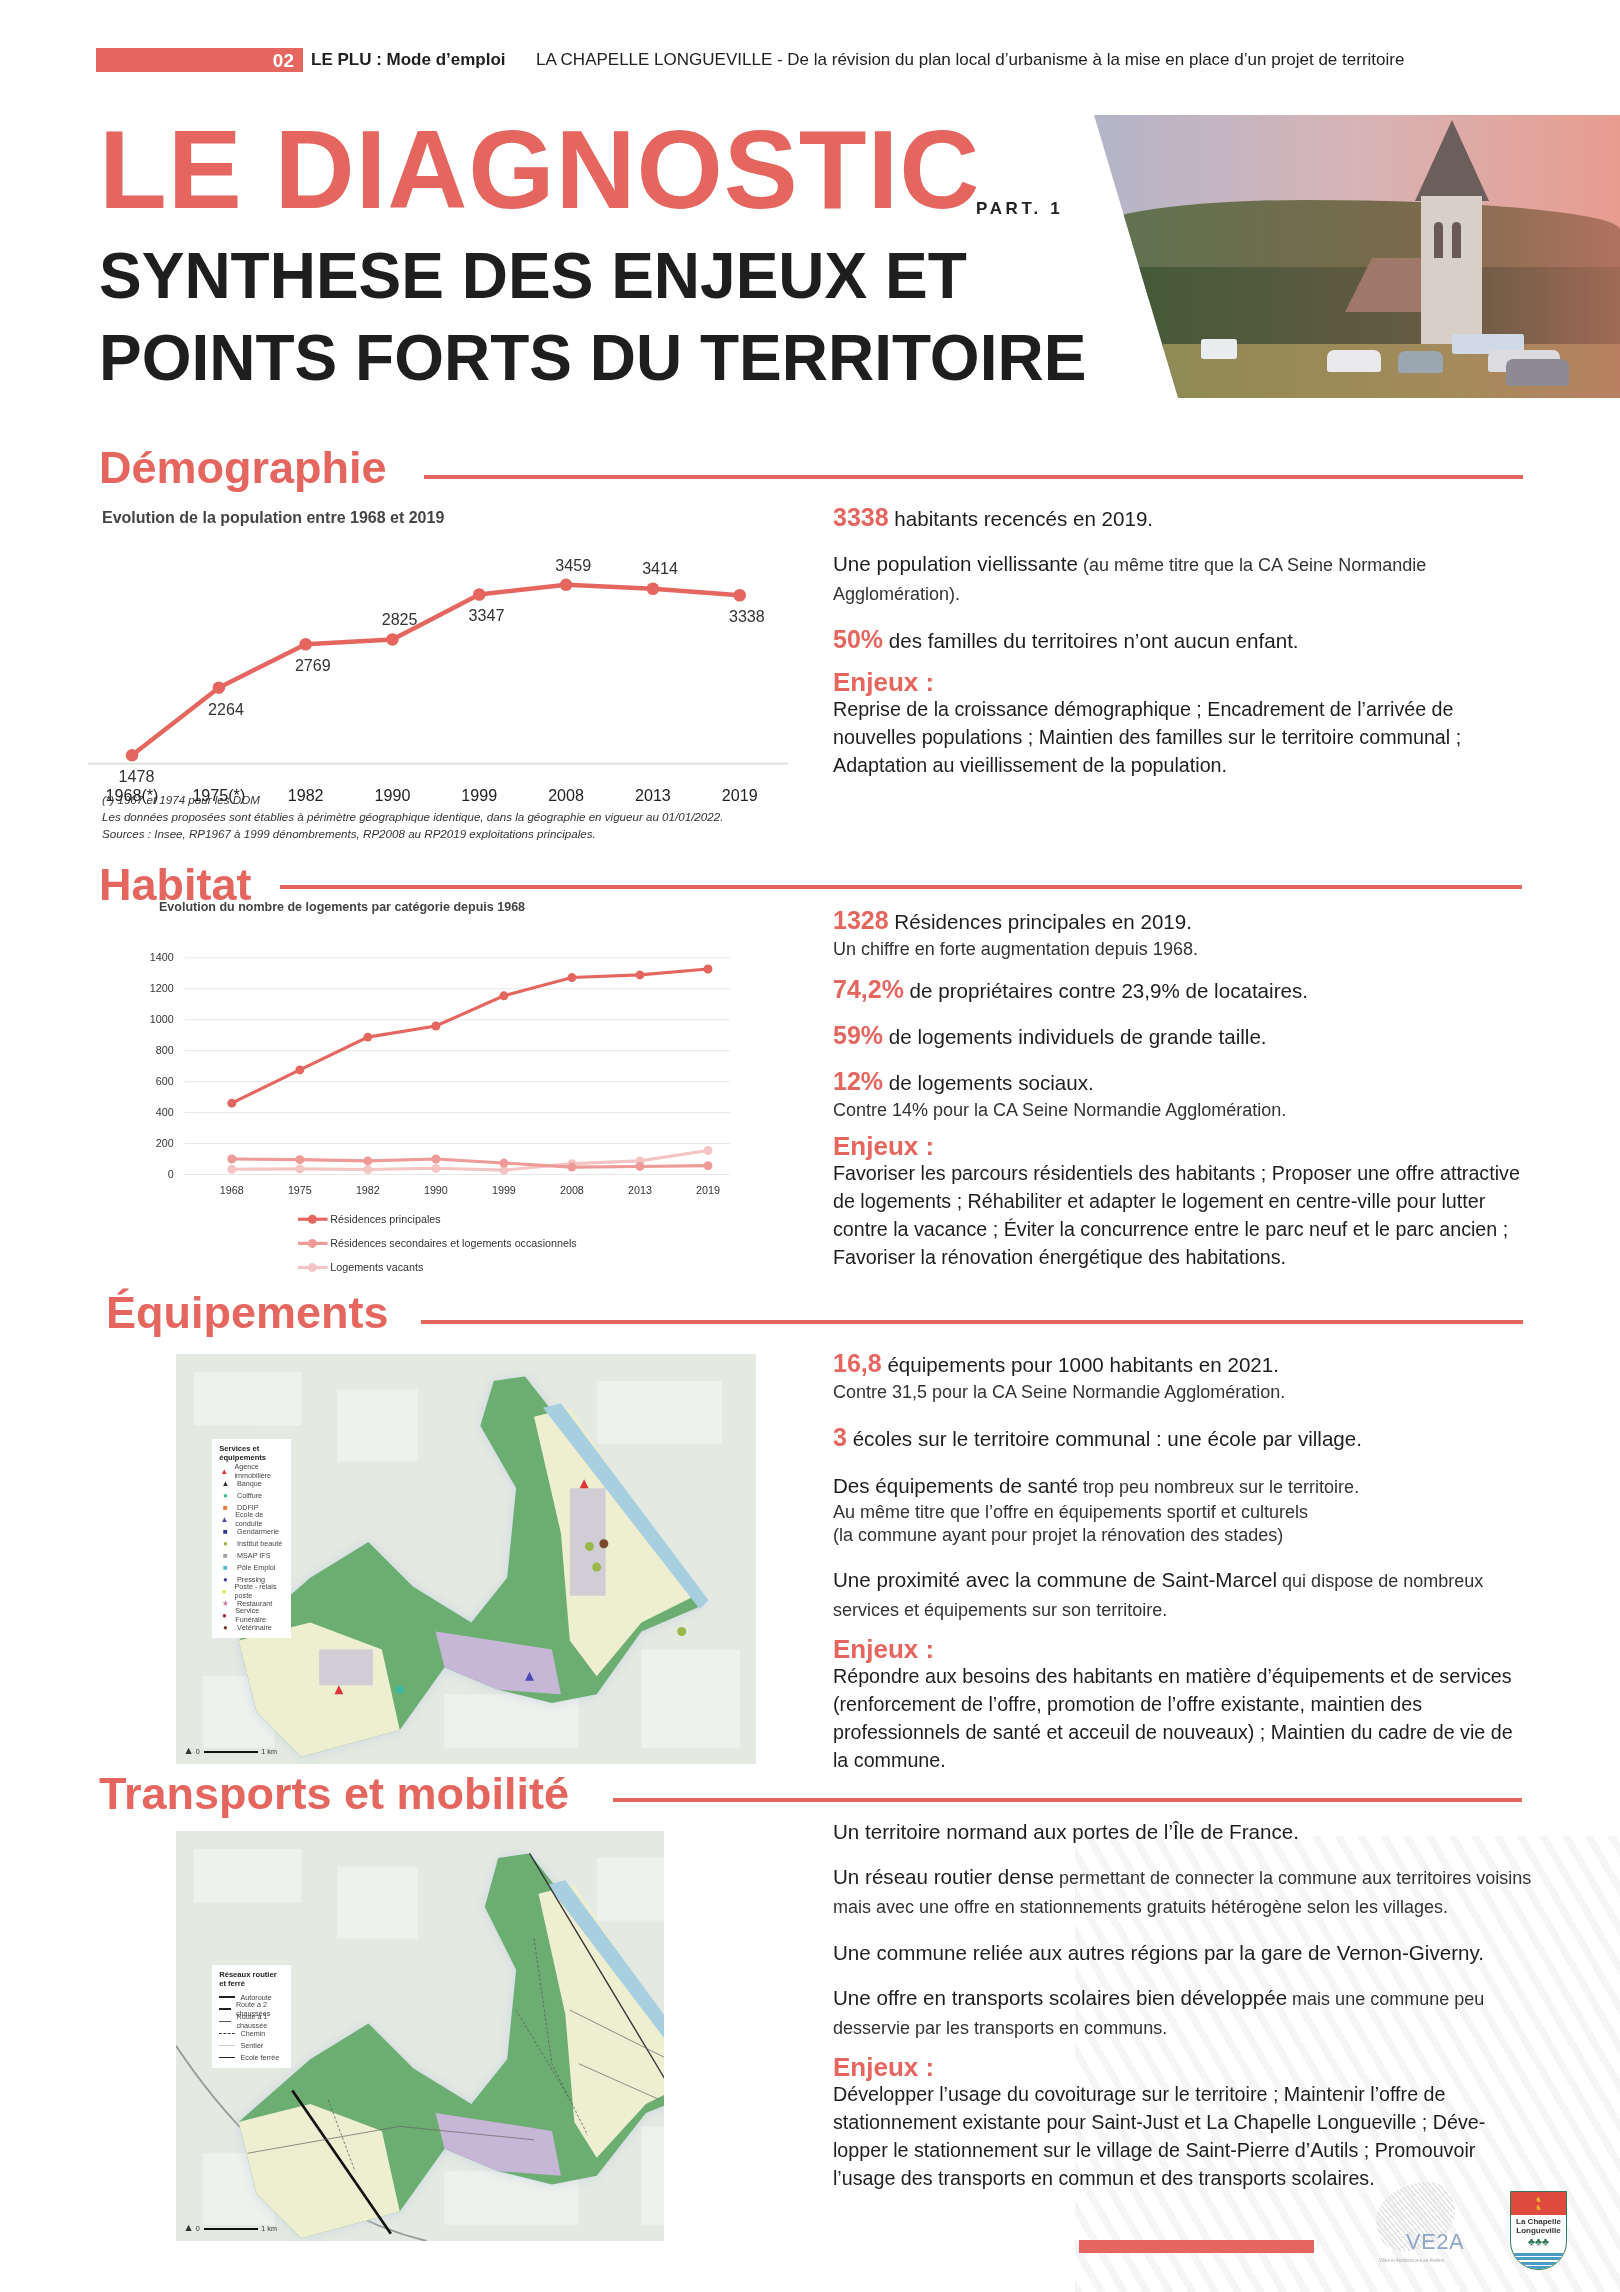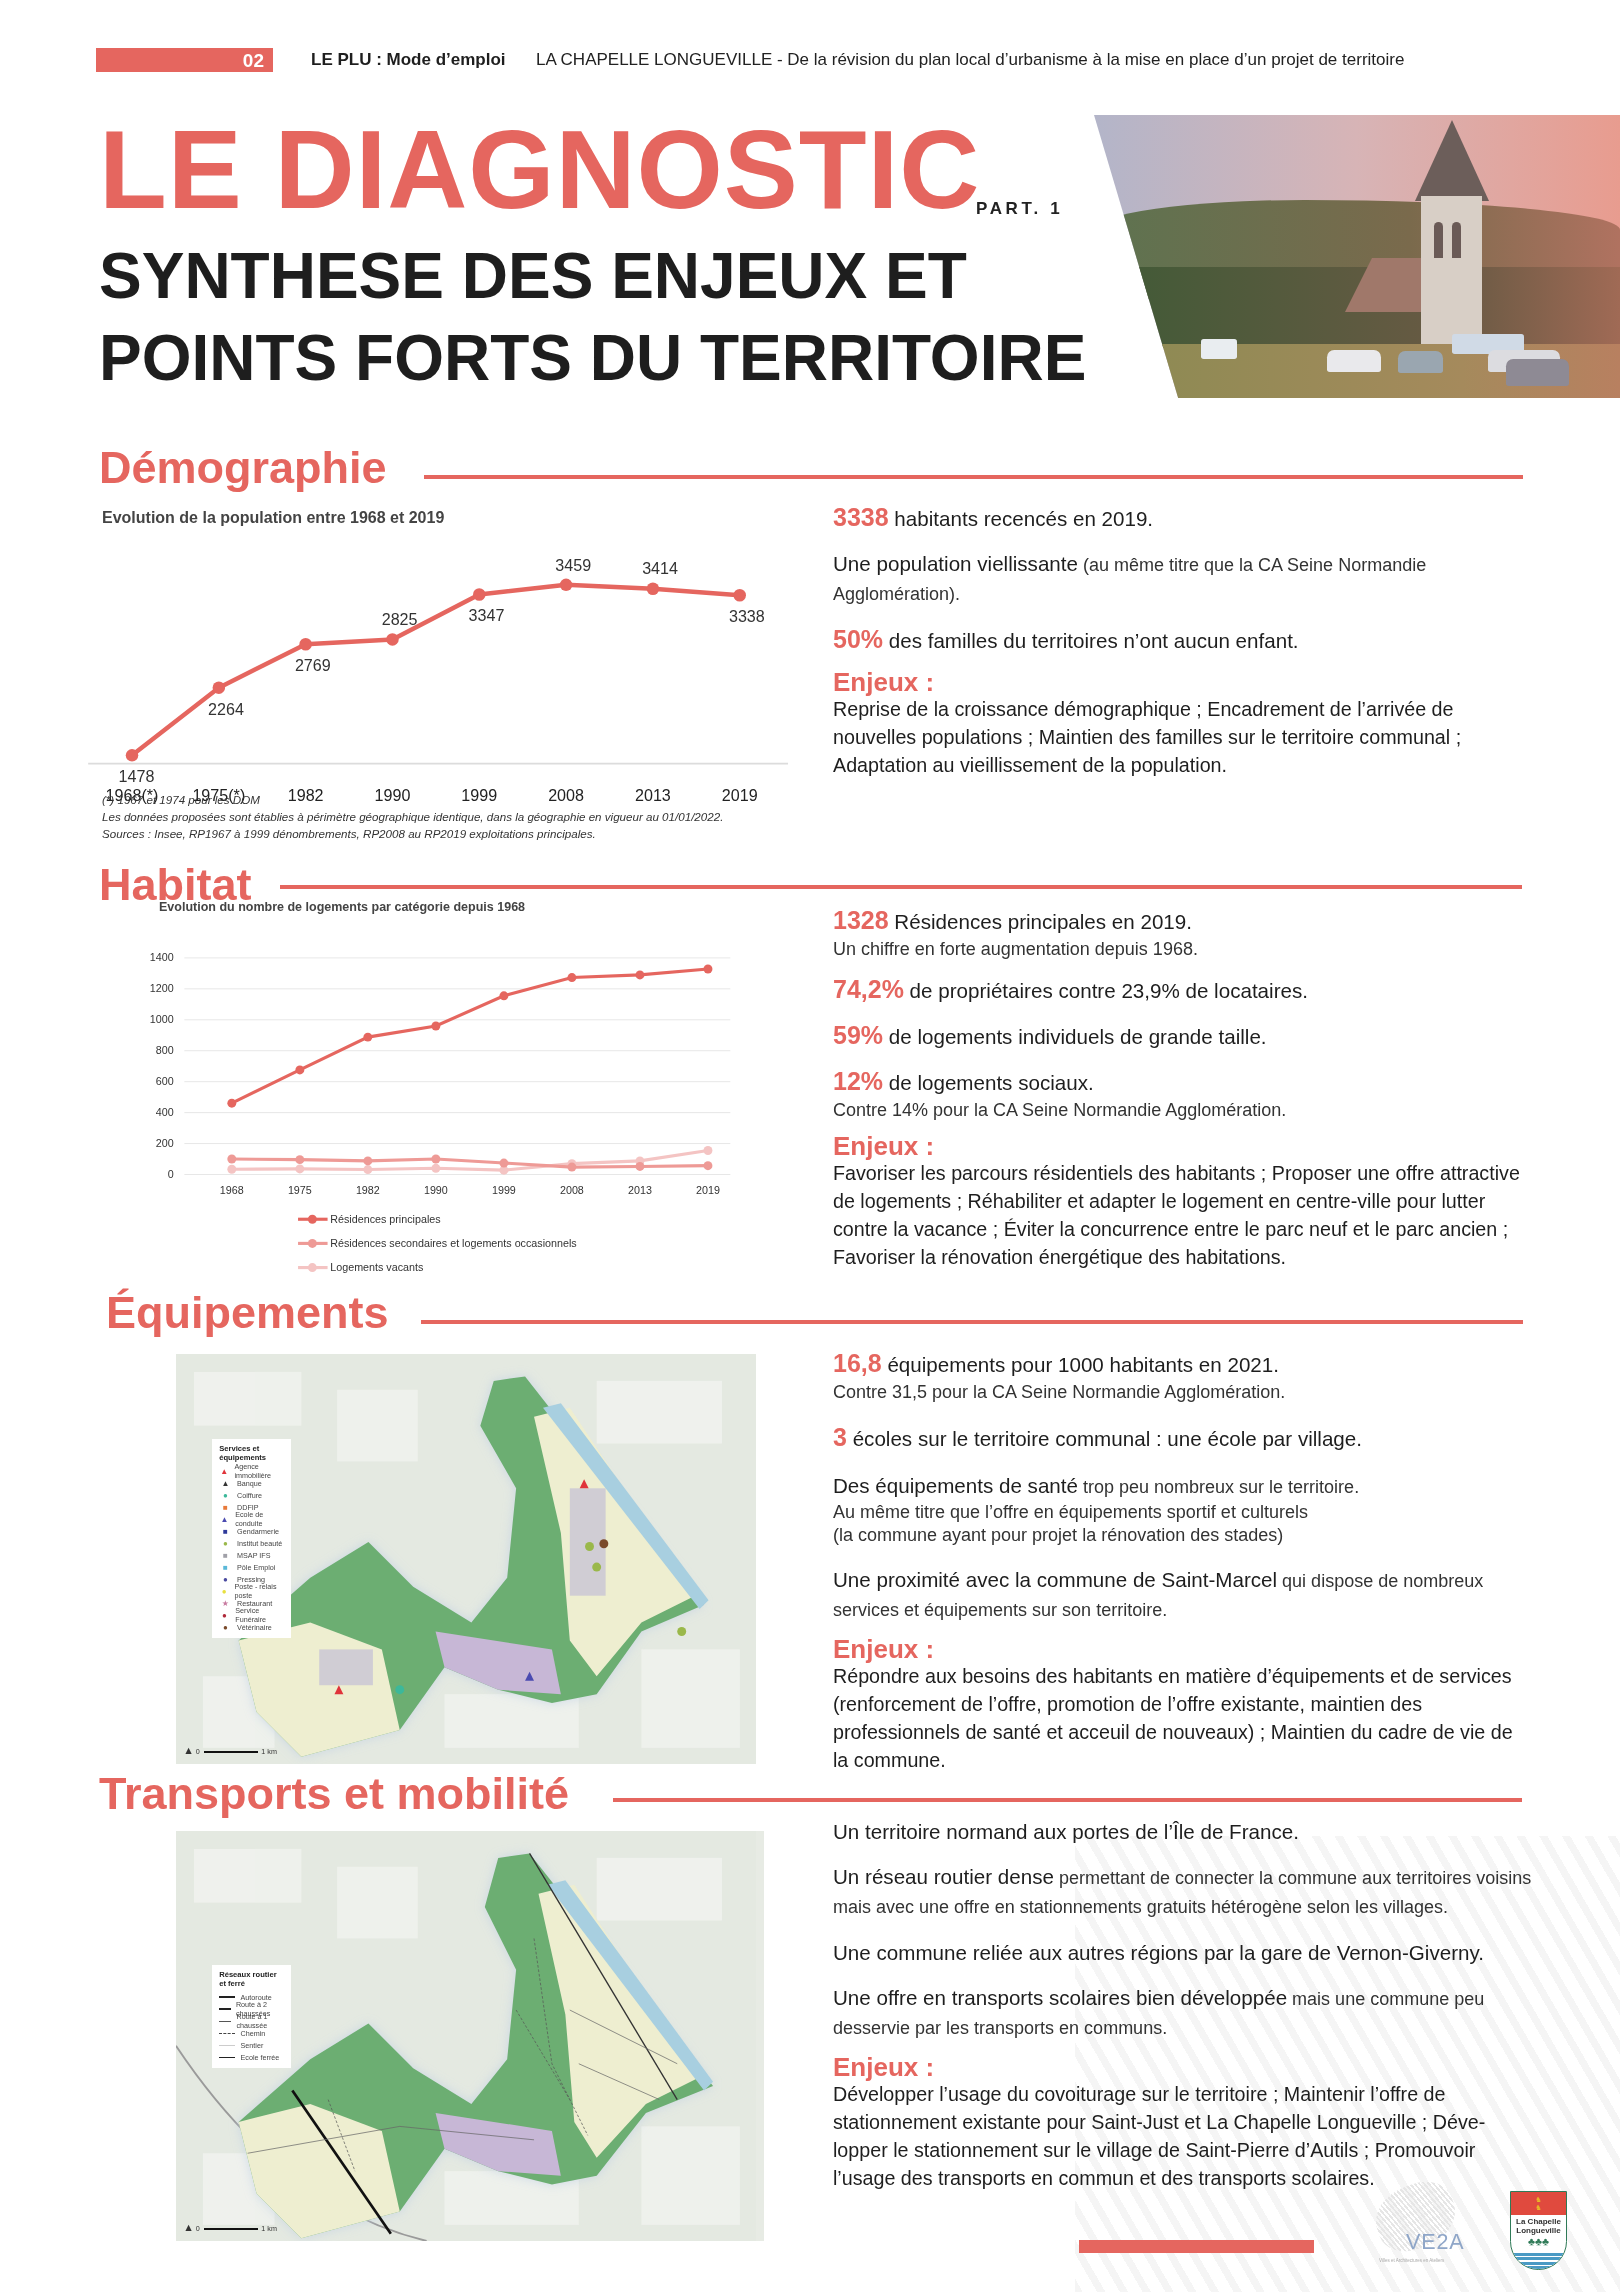--- a/index.html
+++ b/index.html
@@ -1,20 +1,20 @@
 <!DOCTYPE html>
 <html style="font-size:14.3px"><head>
 <meta charset="utf-8">
 <style>
   * { box-sizing: border-box; margin: 0; padding: 0; }
   html, body { width: 1620px; height: 2293px; background: #ffffff; overflow: hidden; }
   body { position: relative; font-family: "Liberation Sans", "DejaVu Sans", sans-serif; color: #1e1e1e; }
 
   
-  .top-bar { position: absolute; left: 96px; top: 48px; width: 177px; height: 24px; background: #E5665F; }
+  .top-bar { position: absolute; left: 96px; top: 48px; width: 207px; height: 24px; background: #E5665F; }
   .top-bar .num { position: absolute; right: 9px; top: 1.8px; color: #fff; font-weight: bold; font-size: 19px; }
   .top-title { position: absolute; left: 311px; top: 50px; font-size: 17px; font-weight: bold; color: #1e1e1e; }
   .top-sub { position: absolute; left: 536px; top: 50px; font-size: 17px; color: #222; }
 
   
   .big-title { position: absolute; left: 99px; top: 115px; font-size: 111px; font-weight: bold; color: #E5665F; letter-spacing: 0.9px; line-height: 1; }
   .part { position: absolute; left: 976px; top: 199px; font-size: 17px; font-weight: bold; letter-spacing: 3.6px; color: #222; }
   .sub-title { position: absolute; left: 99px; top: 235px; font-size: 64px; font-weight: bold; color: #1e1e1e; line-height: 82px; }
 
   
@@ -352,21 +352,21 @@
   <p class="big" style="margin-top:19.7px;"><span>Une proximité avec la commune de Saint-Marcel</span><span class="small"> qui dispose de nombreux services et équipements sur son territoire.</span></p>
   <p class="enjeux-label" style="margin-top:12.5px;">Enjeux :</p>
   <p class="enjeux">Répondre aux besoins des habitants en matière d’équipements et de services (renforcement de l’offre, promotion de l’offre existante, maintien des professionnels de santé et acceuil de nouveaux) ; Maintien du cadre de vie de la commune.</p>
 </div>
 
 <div class="section-head" style="top:1771px;">Transports et mobilité</div>
 <div class="section-rule" style="left:613px; top:1798px; width:909px;"></div>
 
 <div class="bg-pattern"></div>
 
-<div class="map" style="left:176px; top:1831px; width:588px; height:410px;">
+<div class="map" style="left:176px; top:1831px; width:488px; height:410px;">
   <svg width="580" height="410" viewBox="0 0 648 458">
     <defs>
       <filter id="glow2">
           <feGaussianBlur stdDeviation="6"></feGaussianBlur>
         </filter>
     </defs>
     <rect width="648" height="458" fill="#e4e9e1"></rect>
     <g fill="#f0f2ee" opacity="0.9">
       <rect x="20" y="20" width="120" height="60"></rect>
         <rect x="180" y="40" width="90" height="80"></rect>

